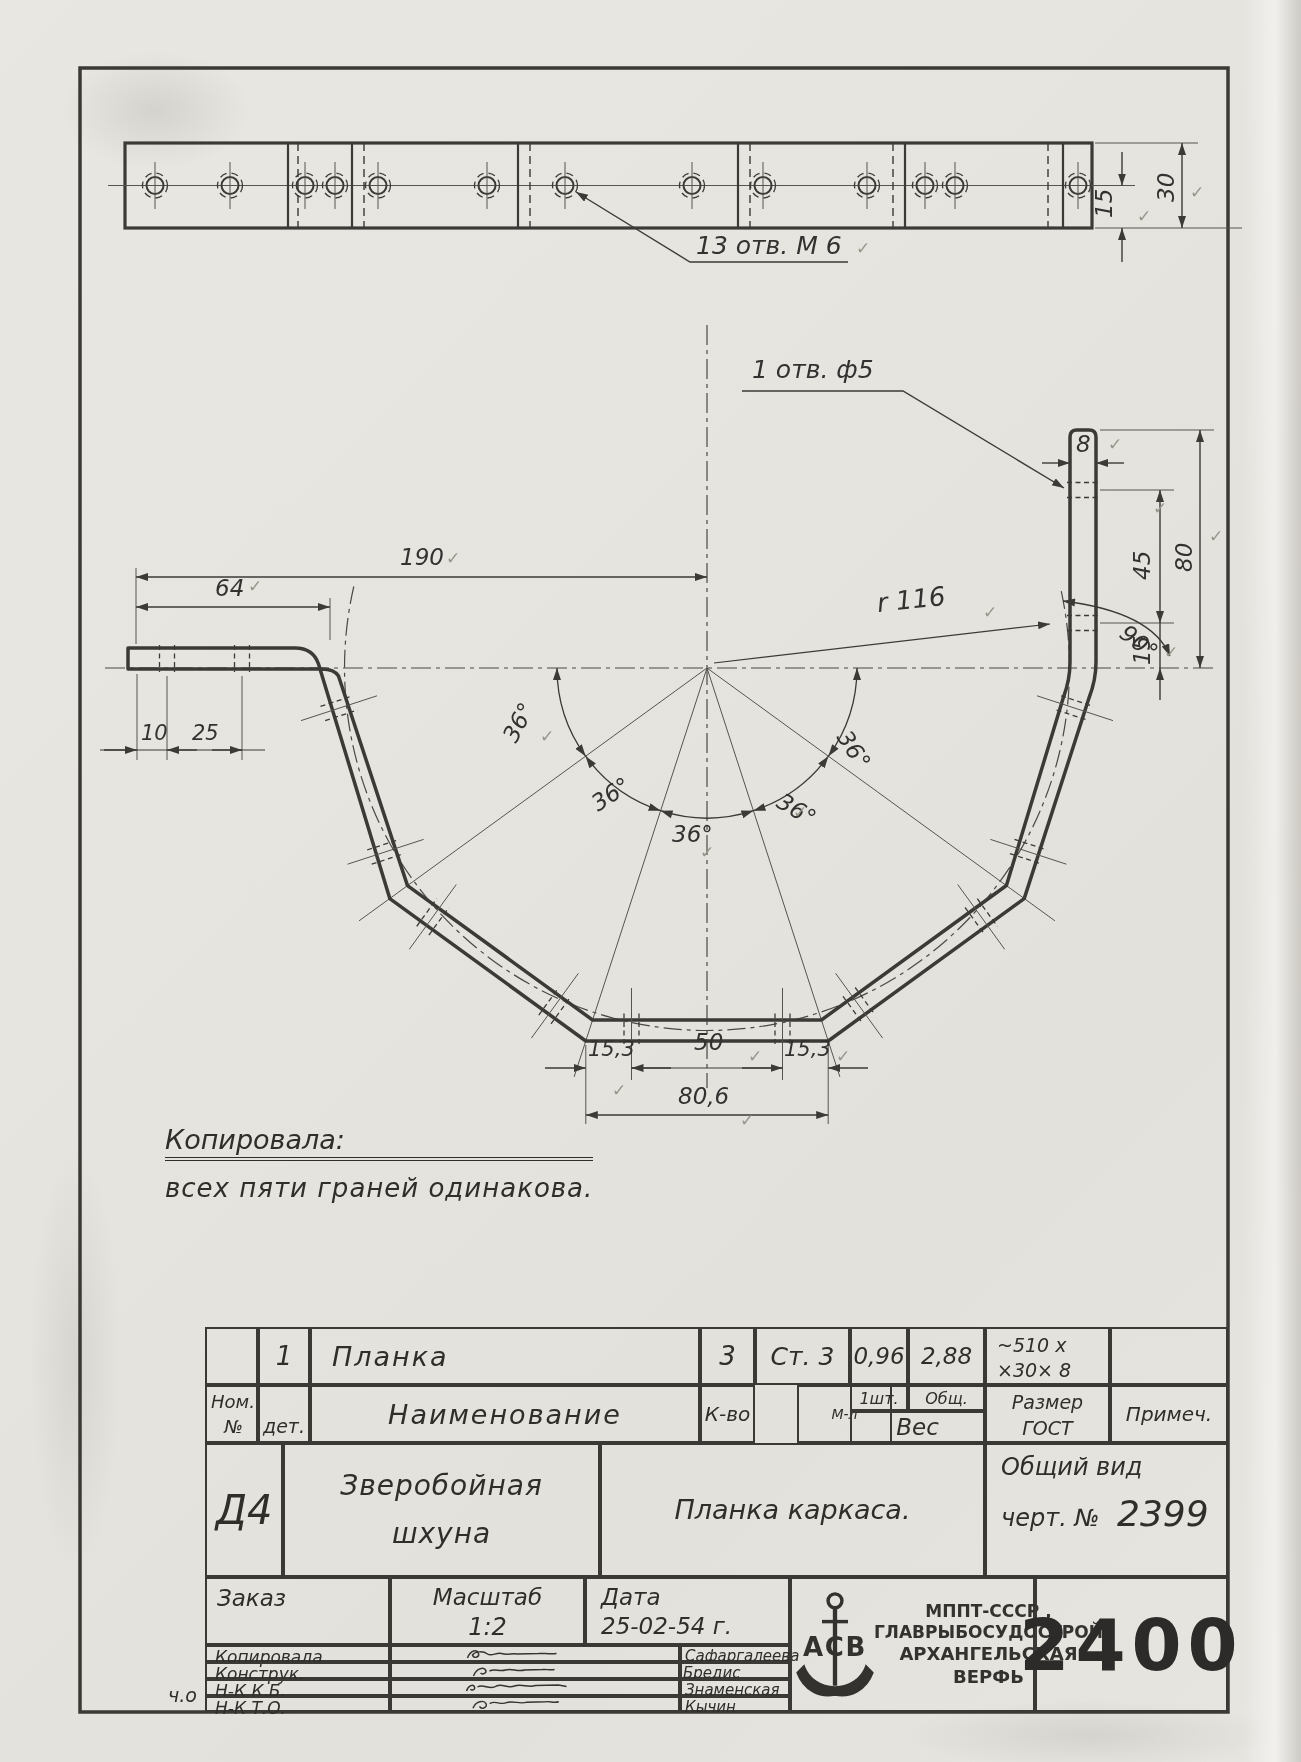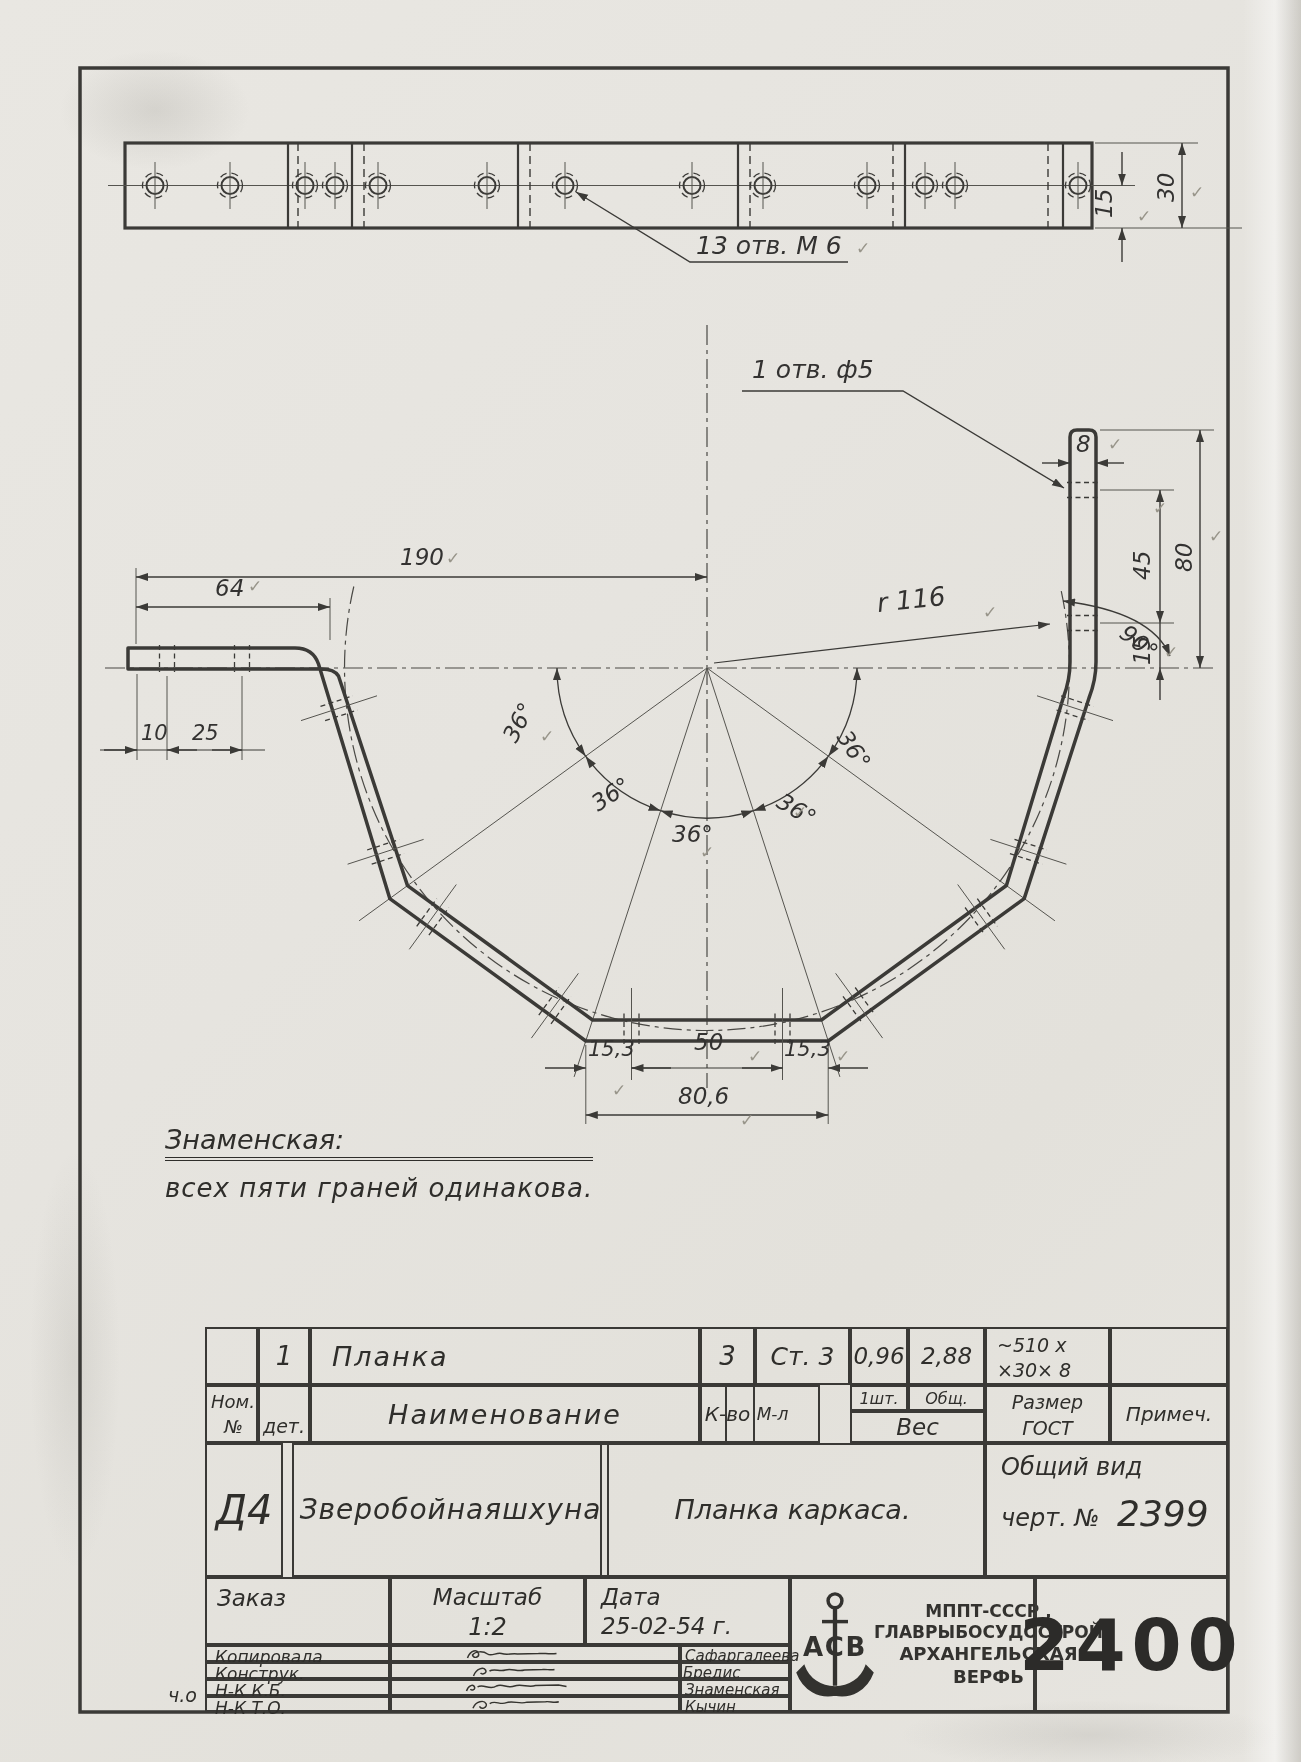--- a/index.html
+++ b/index.html
@@ -288,21 +288,21 @@
       <text x="700" y="858" class="chk">✓</text>
       <text x="793" y="818" class="chk">✓</text>
       <text x="612" y="1096" class="chk">✓</text>
       <text x="748" y="1062" class="chk">✓</text>
       <text x="836" y="1062" class="chk">✓</text>
       <text x="740" y="1126" class="chk">✓</text>
     </g>
   </svg>
 
   <div class="note hw">
-    <div class="t">Знаменская:</div>
+    <div class="t">Копировала:</div>
     <div class="l">всех пяти граней одинакова.</div>
   </div>
 
   <div>
 
     <div class="cell" style="left:205px;top:1327px;width:53px;height:58px;"></div>
     <div class="cell cc hw" style="left:258px;top:1327px;width:52px;height:58px;font-size:26px;">
         <span>1</span>
       </div>
     <div class="cell hw" style="left:310px;top:1327px;width:390px;height:58px;display:flex;align-items:center;padding-left:20px;font-size:27px;letter-spacing:2px;">
@@ -332,21 +332,21 @@
     </div>
     <div class="cell hw" style="left:258px;top:1385px;width:52px;height:58px;font-size:19px;display:flex;align-items:flex-end;justify-content:center;padding-bottom:4px;">
         <span>дет.</span>
       </div>
     <div class="cell cc hw" style="left:310px;top:1385px;width:390px;height:58px;font-size:27px;letter-spacing:2px;">
         <span>Наименование</span>
       </div>
     <div class="cell cc hw" style="left:700px;top:1385px;width:55px;height:58px;font-size:20px;">
         <span>К-во</span>
       </div>
-    <div class="cell cc hw" style="left:725px;top:1385px;width:95px;height:58px;font-size:17px;text-align:center;">
+    <div class="cell cc hw" style="left:797px;top:1385px;width:95px;height:58px;font-size:14px;text-align:center;">
         <span>М-л</span>
       </div>
     <div class="cell cc hw" style="left:850px;top:1385px;width:58px;height:26px;font-size:16px;">
         <span>1шт.</span>
       </div>
     <div class="cell cc hw" style="left:908px;top:1385px;width:77px;height:26px;font-size:16px;">
         <span>Общ.</span>
       </div>
     <div class="cell cc hw" style="left:850px;top:1411px;width:135px;height:32px;font-size:23px;">
         <span>Вес</span>
@@ -355,21 +355,21 @@
       <div>Размер</div>
         <div>ГОСТ</div>
     </div>
     <div class="cell cc hw" style="left:1110px;top:1385px;width:118px;height:58px;font-size:20px;">
         <span>Примеч.</span>
       </div>
 
     <div class="cell hw" style="left:205px;top:1443px;width:78px;height:134px;font-size:40px;display:flex;align-items:center;justify-content:center;">
         <span>Д4</span>
       </div>
-    <div class="cell cc hw" style="left:292px;top:1443px;width:317px;height:134px;font-size:28px;flex-direction:row;line-height:1.7;letter-spacing:1px;">
+    <div class="cell cc hw" style="left:283px;top:1443px;width:317px;height:134px;font-size:28px;flex-direction:column;line-height:1.7;letter-spacing:1px;">
       <div>Зверобойная</div>
         <div>шхуна</div>
     </div>
     <div class="cell cc hw" style="left:600px;top:1443px;width:385px;height:134px;font-size:27px;flex-direction:column;line-height:1.7;">
         <div>Планка каркаса.</div>
     </div>
     <div class="cell hw" style="left:985px;top:1443px;width:243px;height:134px;font-size:24px;padding:8px 0 0 14px;">
       <div>Общий вид</div>
       <div style="margin-top:12px;"><span>черт. №</span>
         <span style="font-size:36px;margin-left:10px;">2399</span></div>

